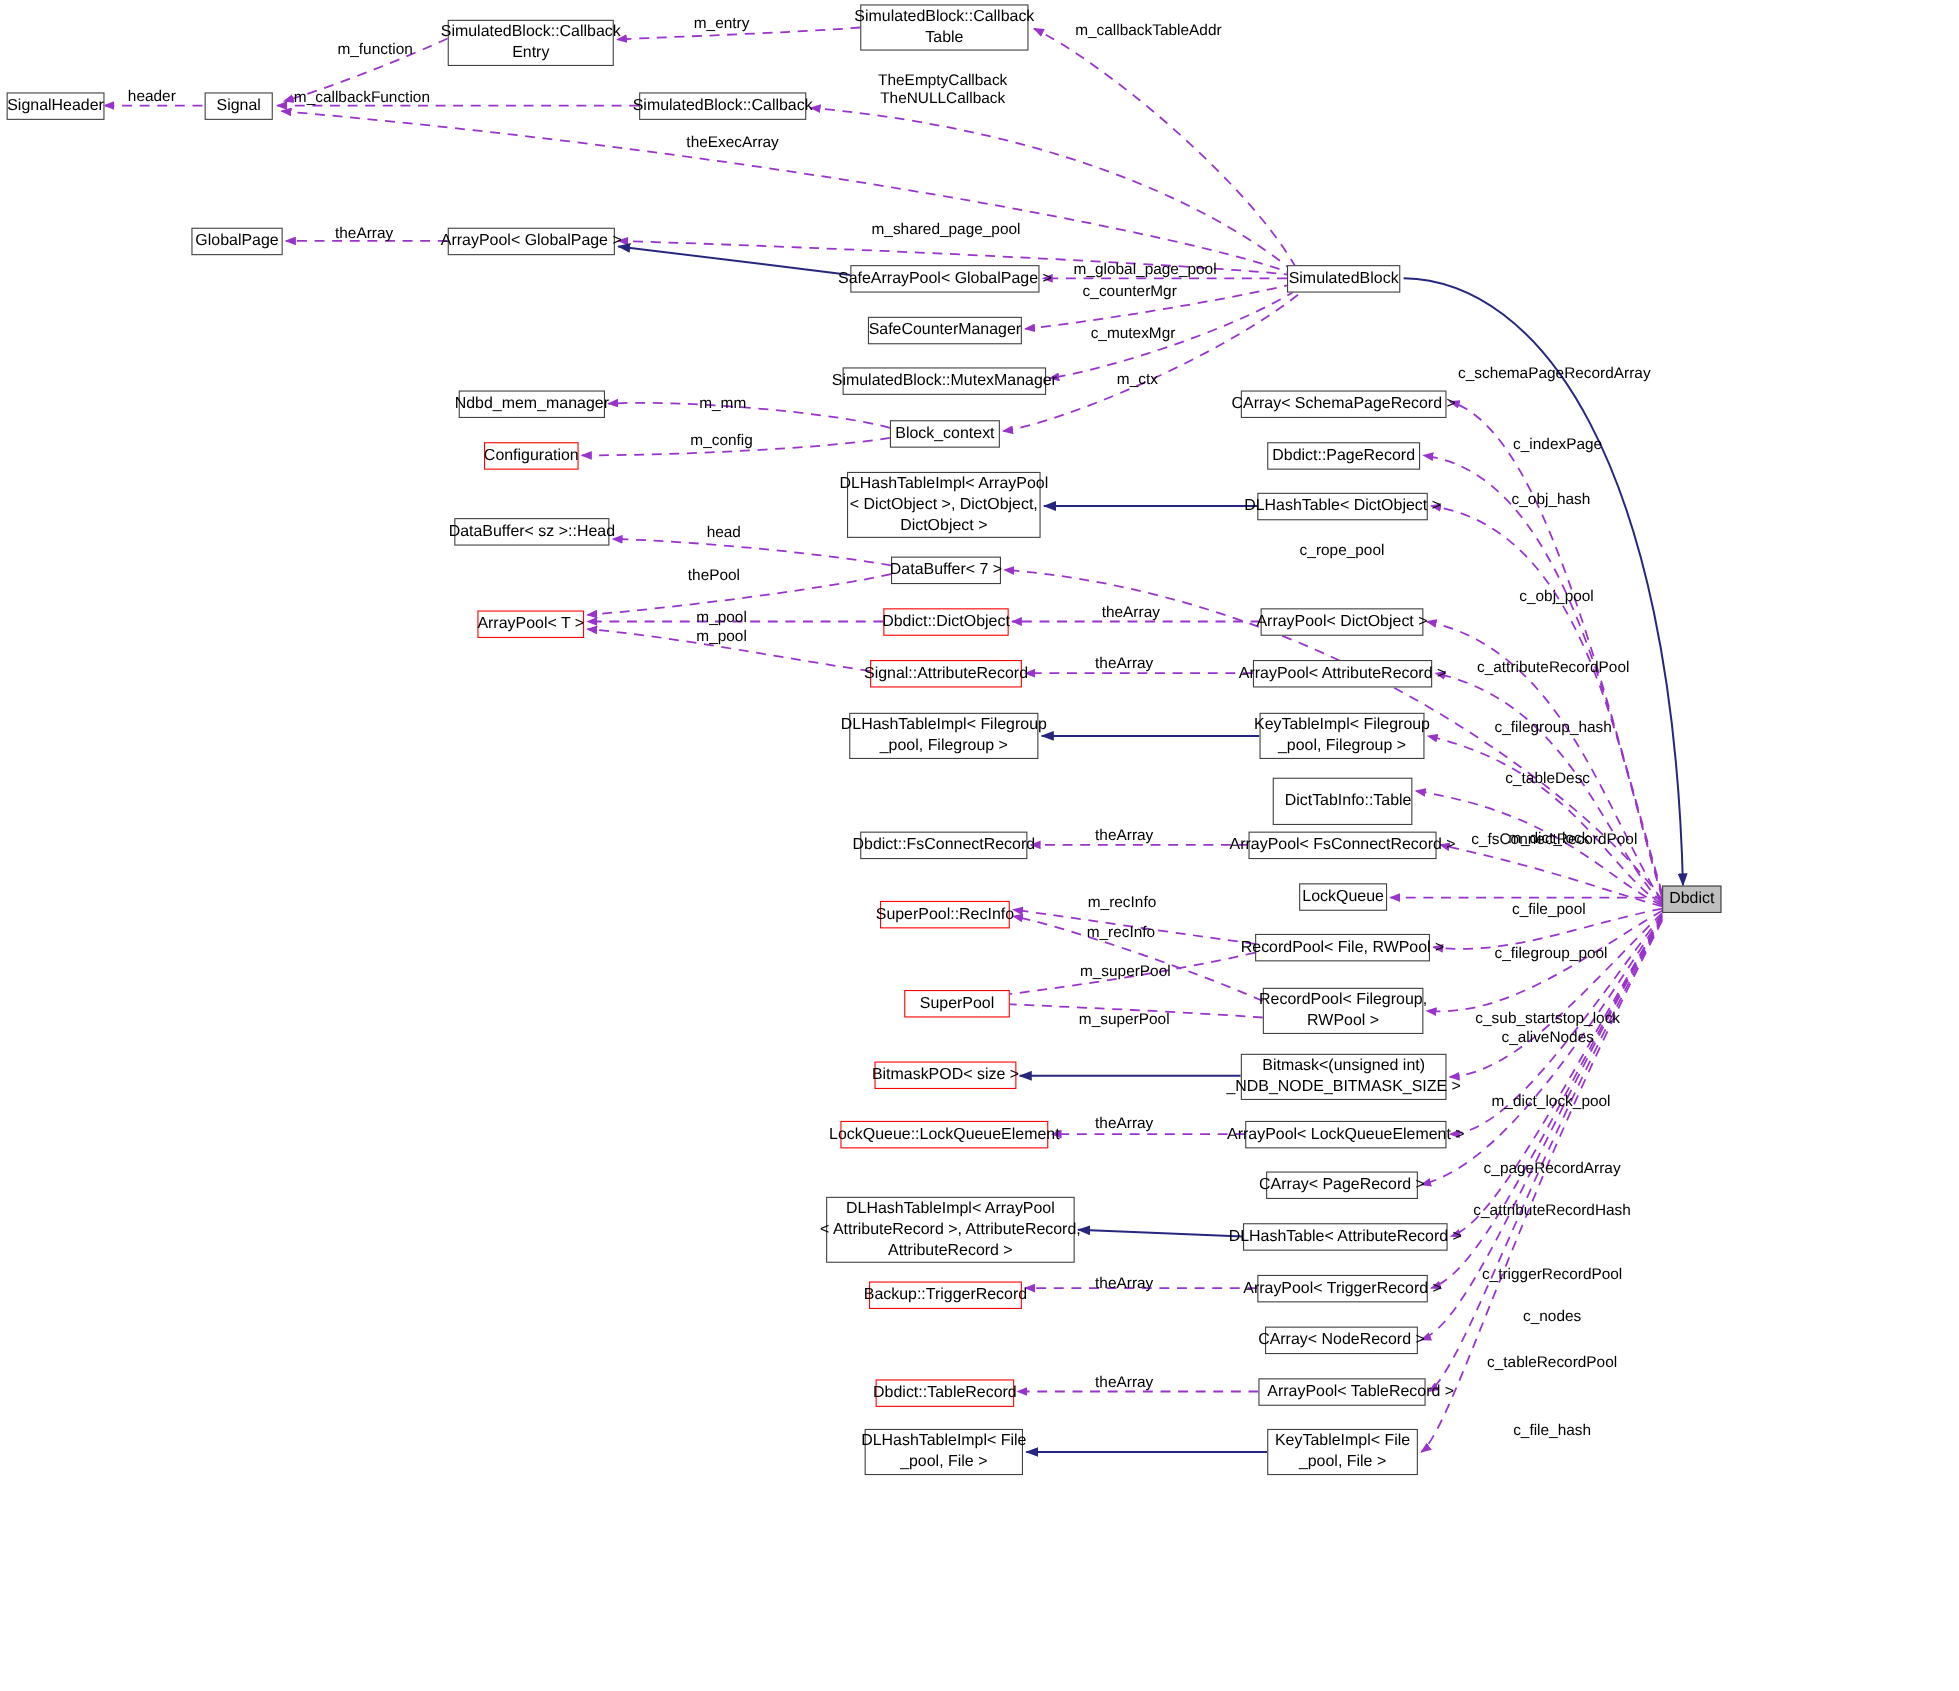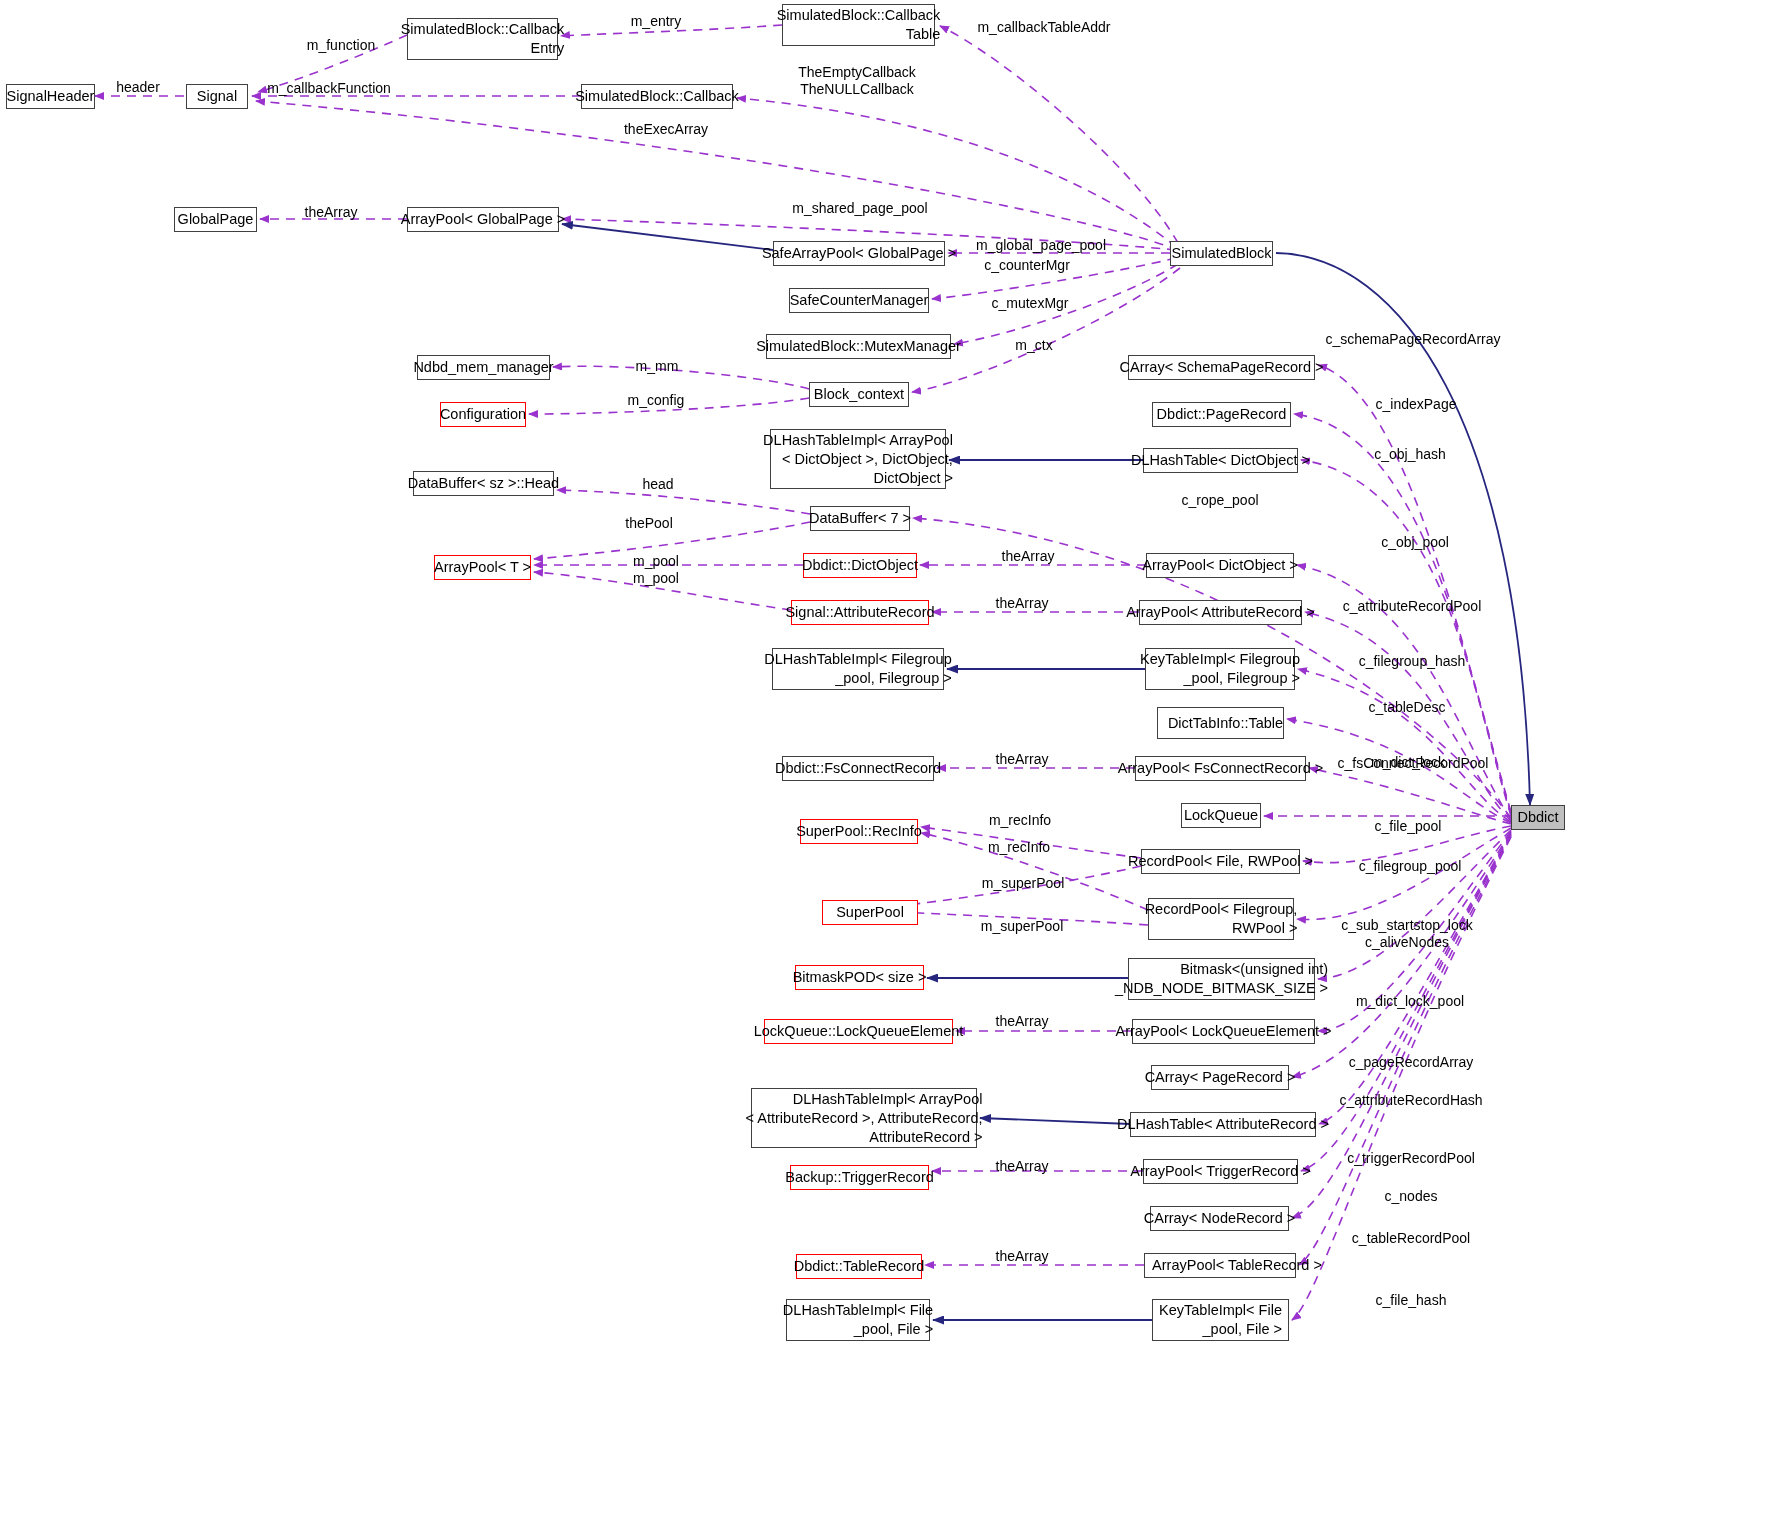--- a/index.html
+++ b/index.html
@@ -8,21 +8,21 @@
     width:1781px;height:1537px;
     background:#ffffff;
     font-family:"Liberation Sans", sans-serif;
     overflow:hidden;
   }
   #edges{position:absolute;left:0;top:0;width:1781px;height:1537px;}
   .node{
     position:absolute;
     box-sizing:border-box;
     display:flex;align-items:center;justify-content:center;
-    text-align:right;
+    text-align:center;
     background:#ffffff;
     border:1px solid #404040;
     color:#000000;
     font-size:14.5px;
     line-height:19px;
     white-space:pre;
     z-index:5;
   }
   .node.red{border:1.6px solid #ff0000;}
   .node.cur{background:#bfbfbf;border:1px solid #404040;}
@@ -160,21 +160,21 @@
     <div class="node" style="left: 810px; top: 506px; width: 100px; height: 25px;"><span>DataBuffer&lt; 7 &gt;</span></div>
     <div class="node red" style="left: 434px; top: 555px; width: 97px; height: 25px;"><span>ArrayPool&lt; T &gt;</span></div>
     <div class="node red" style="left: 803px; top: 553px; width: 114px; height: 25px;"><span>Dbdict::DictObject</span></div>
     <div class="node" style="left: 1146px; top: 553px; width: 148px; height: 25px;"><span>ArrayPool&lt; DictObject &gt;</span></div>
     <div class="node red" style="left: 791px; top: 600px; width: 138px; height: 25px;"><span>Signal::AttributeRecord</span></div>
     <div class="node" style="left: 1139px; top: 600px; width: 163px; height: 25px;"><span>ArrayPool&lt; AttributeRecord &gt;</span></div>
     <div class="node" style="left: 772px; top: 648px; width: 172px; height: 42px;"><span>DLHashTableImpl&lt; Filegroup
 _pool, Filegroup &gt;</span></div>
     <div class="node" style="left: 1145px; top: 648px; width: 150px; height: 42px;"><span>KeyTableImpl&lt; Filegroup
 _pool, Filegroup &gt;</span></div>
-    <div class="node" style="left: 1157px; top: 707px; width: 127px; height: 32px; padding-left: 10px;"><span>DictTabInfo::Table</span></div>
+    <div class="node" style="left: 1157px; top: 707px; width: 127px; height: 43px; padding-left: 10px;"><span>DictTabInfo::Table</span></div>
     <div class="node" style="left: 782px; top: 756px; width: 152px; height: 25px;"><span>Dbdict::FsConnectRecord</span></div>
     <div class="node" style="left: 1135px; top: 756px; width: 171px; height: 25px;"><span>ArrayPool&lt; FsConnectRecord &gt;</span></div>
     <div class="node red" style="left: 800px; top: 819px; width: 118px; height: 25px;"><span>SuperPool::RecInfo</span></div>
     <div class="node" style="left: 1181px; top: 803px; width: 80px; height: 25px;"><span>LockQueue</span></div>
     <div class="node" style="left: 1141px; top: 849px; width: 159px; height: 25px;"><span>RecordPool&lt; File, RWPool &gt;</span></div>
     <div class="node red" style="left: 822px; top: 900px; width: 96px; height: 25px;"><span>SuperPool</span></div>
     <div class="node" style="left: 1148px; top: 898px; width: 146px; height: 42px;"><span>RecordPool&lt; Filegroup,
 RWPool &gt;</span></div>
     <div class="node red" style="left: 795px; top: 965px; width: 129px; height: 25px;"><span>BitmaskPOD&lt; size &gt;</span></div>
     <div class="node" style="left: 1128px; top: 958px; width: 187px; height: 42px;"><span>Bitmask&lt;(unsigned int)

